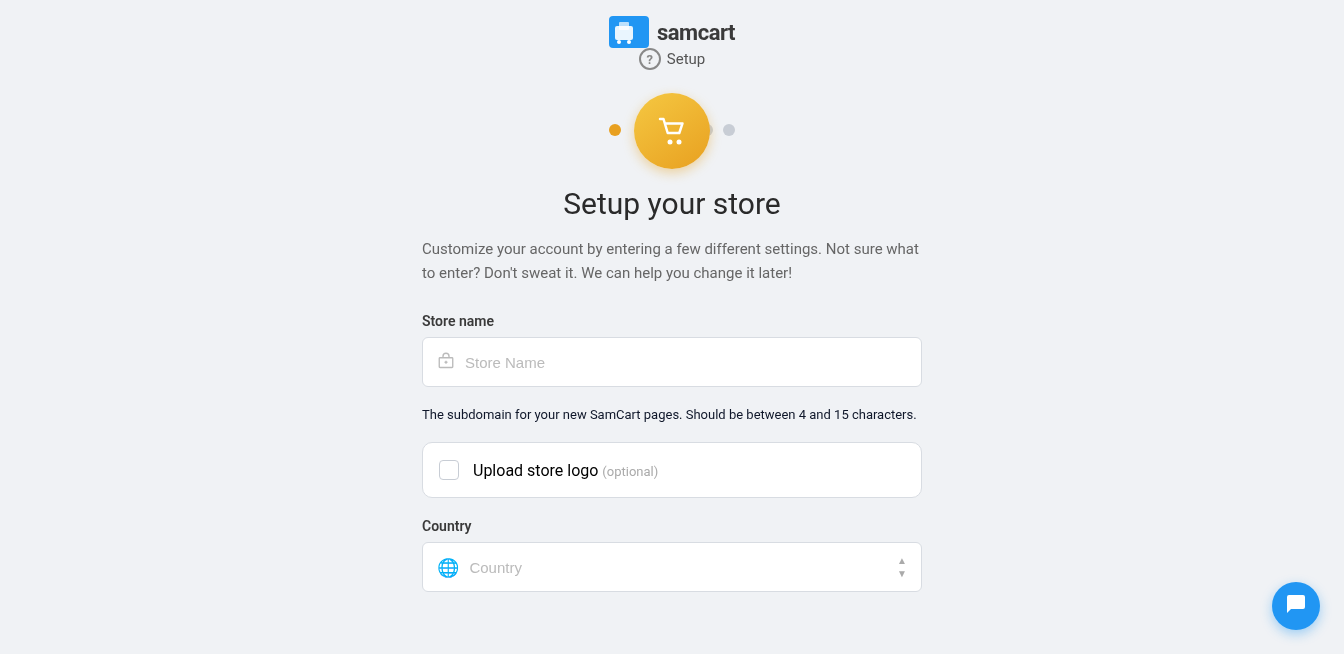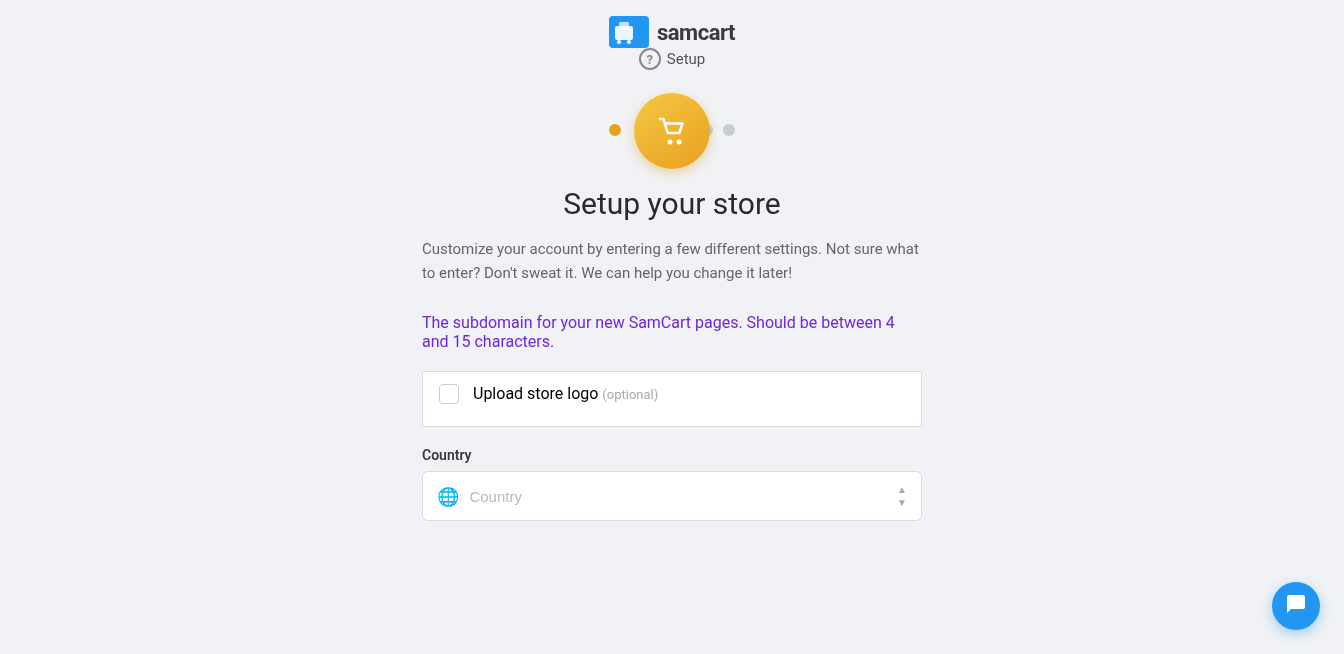--- a/index.html
+++ b/index.html
@@ -170,33 +170,33 @@
       font-size: 15px;
       color: #3a3a3a;
       background: transparent;
     }
 
     .text-input::placeholder {
       color: #bbb;
     }
 
     .field-hint {
-      font-size: 16px;
-      color: #6d28d9;
+      font-size: 13px;
+      color: #0f172a;
       margin-top: 6px;
     }
 
     
     .upload-area {
       display: flex;
-      align-items: flex-start;
+      align-items: center;
       gap: 14px;
       background: #fff;
       border: 1px solid #d8dce2;
-      border-radius: 2px;
+      border-radius: 10px;
       padding: 12px 16px;
       height: 56px;
       cursor: pointer;
     }
 
     .upload-checkbox {
       width: 20px;
       height: 20px;
       border: 1.5px solid #c8cdd5;
       border-radius: 4px;
@@ -314,20 +314,34 @@
       <circle cx="16" cy="29" r="2.5" fill="white"></circle>
       <circle cx="25" cy="29" r="2.5" fill="white"></circle>
     </svg>
   </div>
 </div>
 
 <div class="main-content">
   <h1 class="setup-title">Setup your store</h1>
   <p class="setup-description">Customize your account by entering a few different settings. Not sure what to enter? Don't sweat it. We can help you change it later!</p>
 
+  <div class="form-section">
+    <label class="form-label">Store name</label>
+    <div class="input-wrapper">
+      <span class="input-icon">
+        <svg width="18" height="18" viewBox="0 0 24 24" fill="none" stroke="#bbb" stroke-width="1.8" xmlns="http://www.w3.org/2000/svg">
+          <rect x="3" y="9" width="18" height="13" rx="1"></rect>
+          <path d="M8 9V7a4 4 0 0 1 8 0v2"></path>
+          <line x1="12" y1="13" x2="12" y2="17"></line>
+          <line x1="10" y1="15" x2="14" y2="15"></line>
+        </svg>
+      </span>
+      <input class="text-input" type="text" placeholder="Store Name" style="">
+    </div>
+  </div>
 
   <div class="form-section">
     <p class="field-hint">The subdomain for your new SamCart pages. Should be between 4 and 15 characters.</p>
   </div>
 
   <div class="form-section">
     <div class="upload-area">
       <div class="upload-checkbox"></div>
       <span>
         <span>Upload store logo</span>

